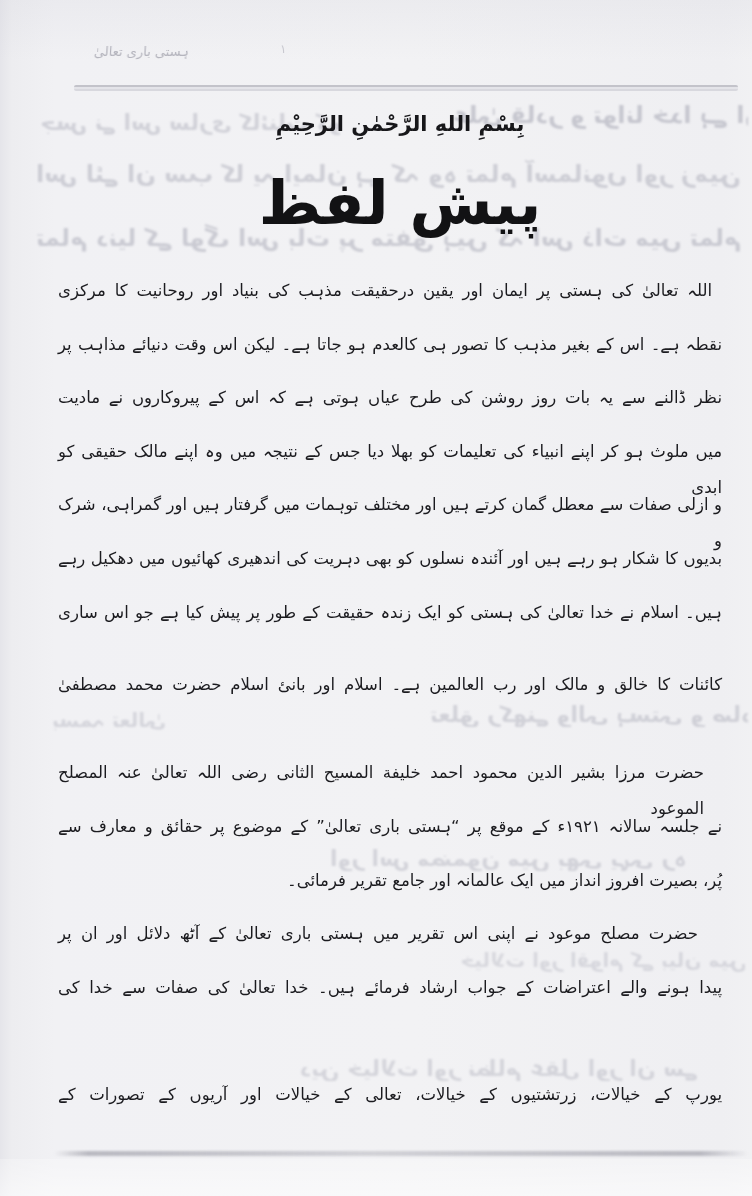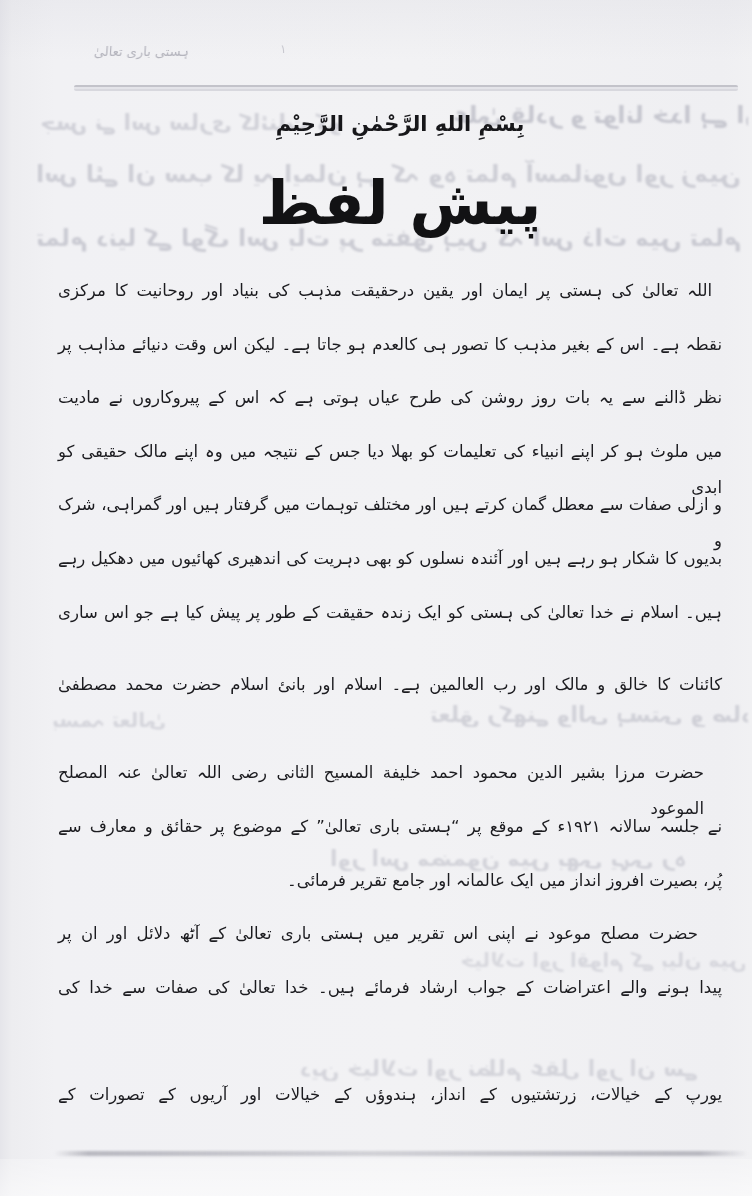--- a/index.html
+++ b/index.html
@@ -92,17 +92,17 @@
     <div class="line j" style="top: 433.8px;">میں ملوث ہو کر اپنے انبیاء کی تعلیمات کو بھلا دیا جس کے نتیجہ میں وہ اپنے مالک حقیقی کو ابدی</div>
     <div class="line j" style="top: 487.4px;">و ازلی صفات سے معطل گمان کرتے ہیں اور مختلف توہمات میں گرفتار ہیں اور گمراہی، شرک و</div>
     <div class="line j" style="top: 541px;">بدیوں کا شکار ہو رہے ہیں اور آئندہ نسلوں کو بھی دہریت کی اندھیری کھائیوں میں دھکیل رہے</div>
     <div class="line j" style="top: 594.6px;">ہیں۔ اسلام نے خدا تعالیٰ کی ہستی کو ایک زندہ حقیقت کے طور پر پیش کیا ہے جو اس ساری</div>
     <div class="line j" style="top: 648.2px; margin-top: 19px;">کائنات کا خالق و مالک اور رب العالمین ہے۔ اسلام اور بانئ اسلام حضرت محمد مصطفیٰ</div>
     <div class="line j" style="top: 755.4px; padding-right: 18px;">حضرت مرزا بشیر الدین محمود احمد خلیفة المسیح الثانی رضی اللہ تعالیٰ عنہ المصلح الموعود</div>
     <div class="line j" style="top: 809px;">نے جلسہ سالانہ ۱۹۲۱ء کے موقع پر “ہستی باری تعالیٰ” کے موضوع پر حقائق و معارف سے</div>
     <div class="line r" style="top: 862.6px;">پُر، بصیرت افروز انداز میں ایک عالمانہ اور جامع تقریر فرمائی۔</div>
     <div class="line j" style="top: 916.2px; padding-right: 24px;">حضرت مصلح موعود نے اپنی اس تقریر میں ہستی باری تعالیٰ کے آٹھ دلائل اور ان پر</div>
     <div class="line j" style="top: 969.8px;">پیدا ہونے والے اعتراضات کے جواب ارشاد فرمائے ہیں۔ خدا تعالیٰ کی صفات سے خدا کی</div>
-    <div class="line j" style="top: 1077px;">یورپ کے خیالات، زرتشتیوں کے انداز، ہندوؤں کے خیالات اور آریوں کے تصورات کے</div>
+    <div class="line j" style="top: 1077px;">یورپ کے خیالات، زرتشتیوں کے خیالات، تعالی کے خیالات اور آریوں کے تصورات کے</div>
   </div>
 
 <div class="bottom-shadow"></div>
 <div class="bottom-light"></div>
 
 </body></html>

